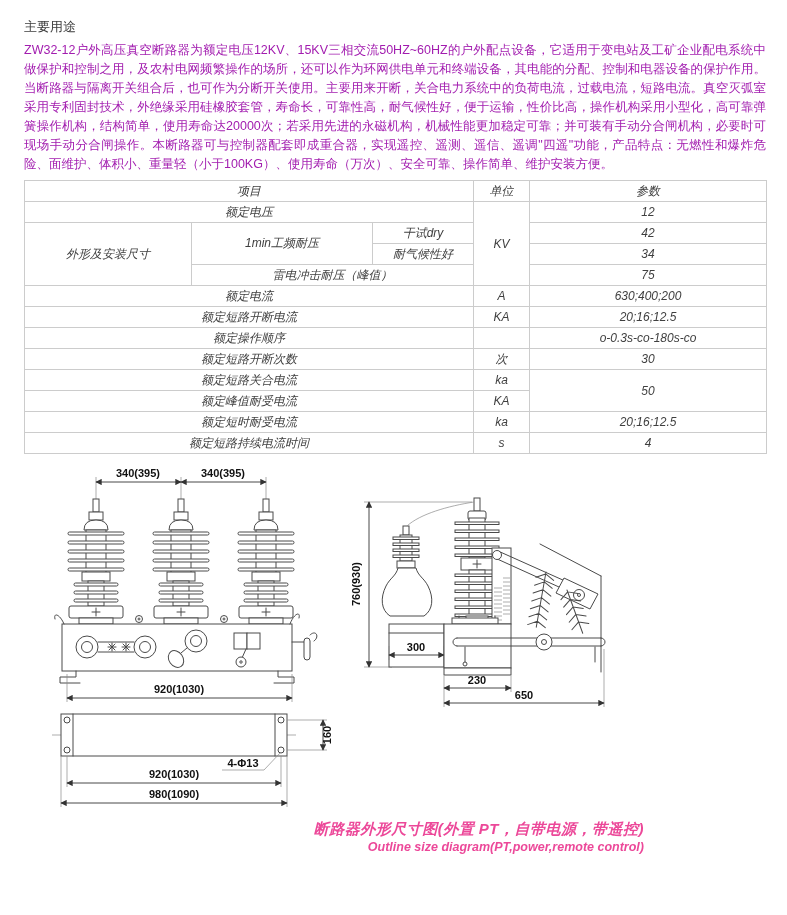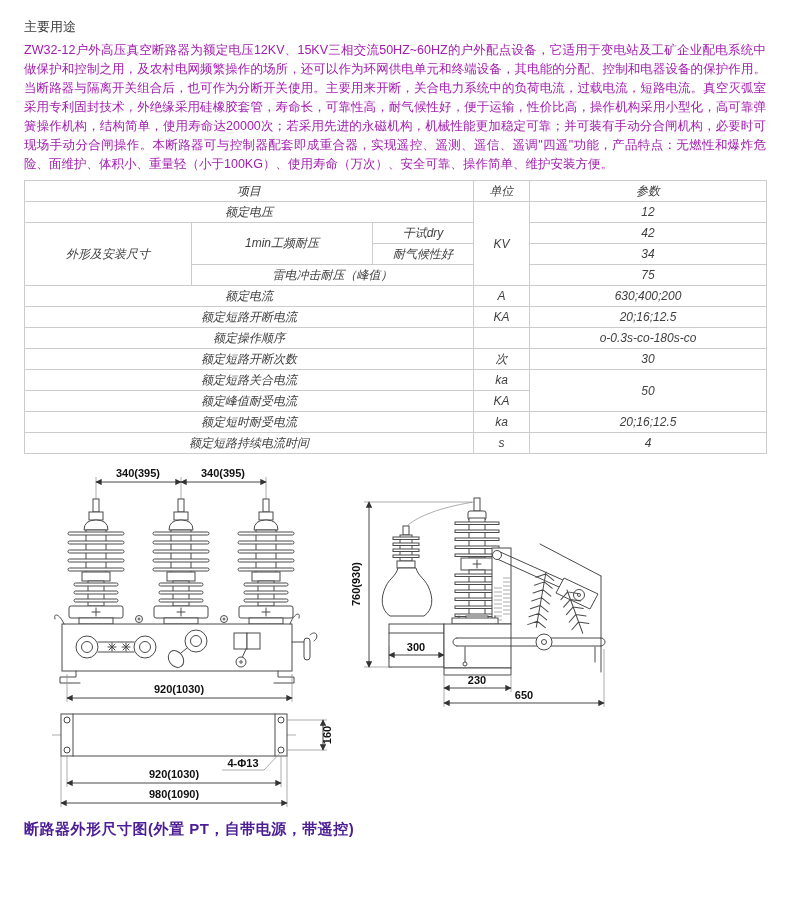--- a/index.html
+++ b/index.html
@@ -15,21 +15,21 @@
     margin:0 0 6px 0;color:#a21caf;width:742px;
   }
   #specs-heading{margin:0 0 3px 0;}
   table.spec{border-collapse:collapse;width:742px;table-layout:fixed;}
   table.spec td{
     border:1px solid #cccccc;height:20px;text-align:center;
     font-size:12px;color:#3f3f3f;padding:0 2px;overflow:hidden;white-space:nowrap;font-style:italic;
   }
   #outline-heading{margin:20px 0 0 0;padding-top:2px;}
   .drawing-wrap{margin-top:2px;}
-  .caption{width:620px;text-align:left;margin-top:2px;color:#4c1d95;}
+  .caption{width:620px;text-align:right;margin-top:2px;color:#ec4899;font-style:italic;}
   .caption .zh{font-size:15px;font-weight:bold;letter-spacing:0.5px;}
   .caption .en{font-size:12.5px;font-weight:bold;margin-top:1px;}
   svg .ln{fill:none;stroke:#4a4a4a;stroke-width:1;stroke-linecap:round;stroke-linejoin:round;}
   svg .fn{fill:#ffffff;stroke:#4a4a4a;stroke-width:1;}
   svg .thin{stroke:#8a8a8a;stroke-width:0.7;fill:none;}
   svg .dim{stroke:#333333;stroke-width:0.9;fill:none;}
   svg .dimt{font-size:11px;font-weight:bold;fill:#111111;text-anchor:middle;}
 </style>
 </head>
 <body>
@@ -313,15 +313,16 @@
 
       <line class="thin" x1="580" y1="193" x2="580" y2="251"></line>
       <line class="dim" x1="420" y1="247" x2="580" y2="247" marker-start="url(#arr)" marker-end="url(#arr)"></line>
       <text class="dimt" x="500" y="243">650</text>
     </g>
   </svg>
   </div>
 
   <div class="caption">
     <div class="zh">断路器外形尺寸图(外置 PT，自带电源，带遥控)</div>
+    <div class="en">Outline size diagram(PT,power,remote control)</div>
   </div>
 
 </div>
 
 </body></html>

